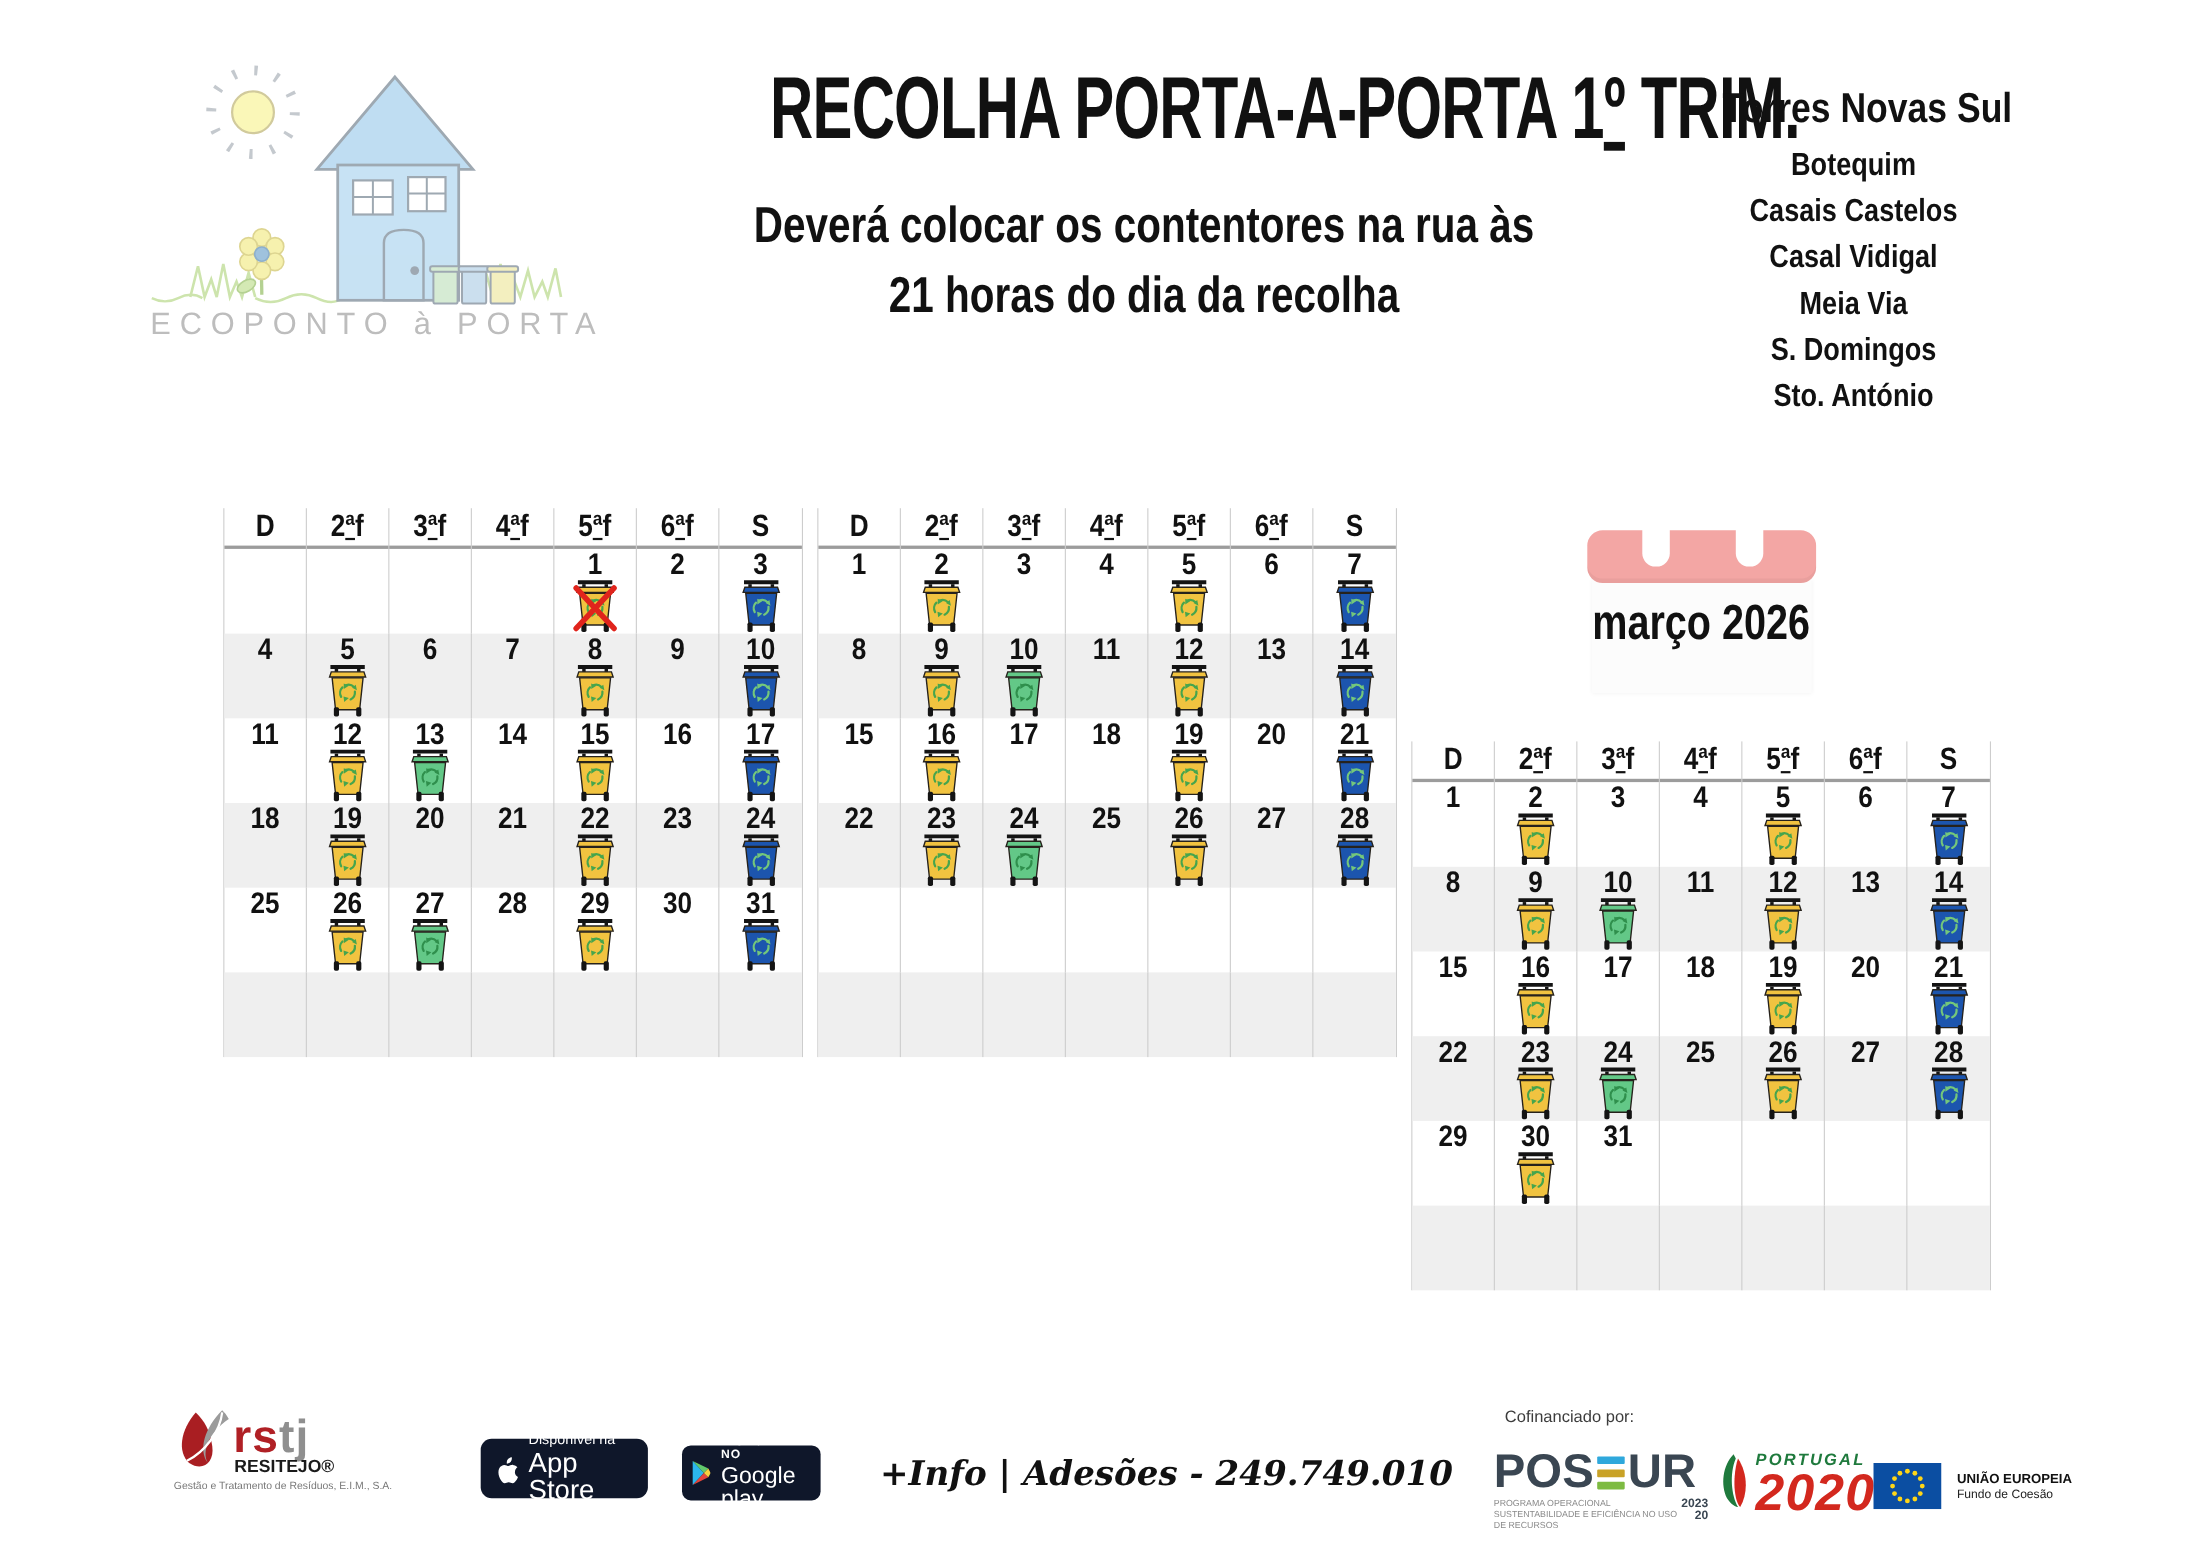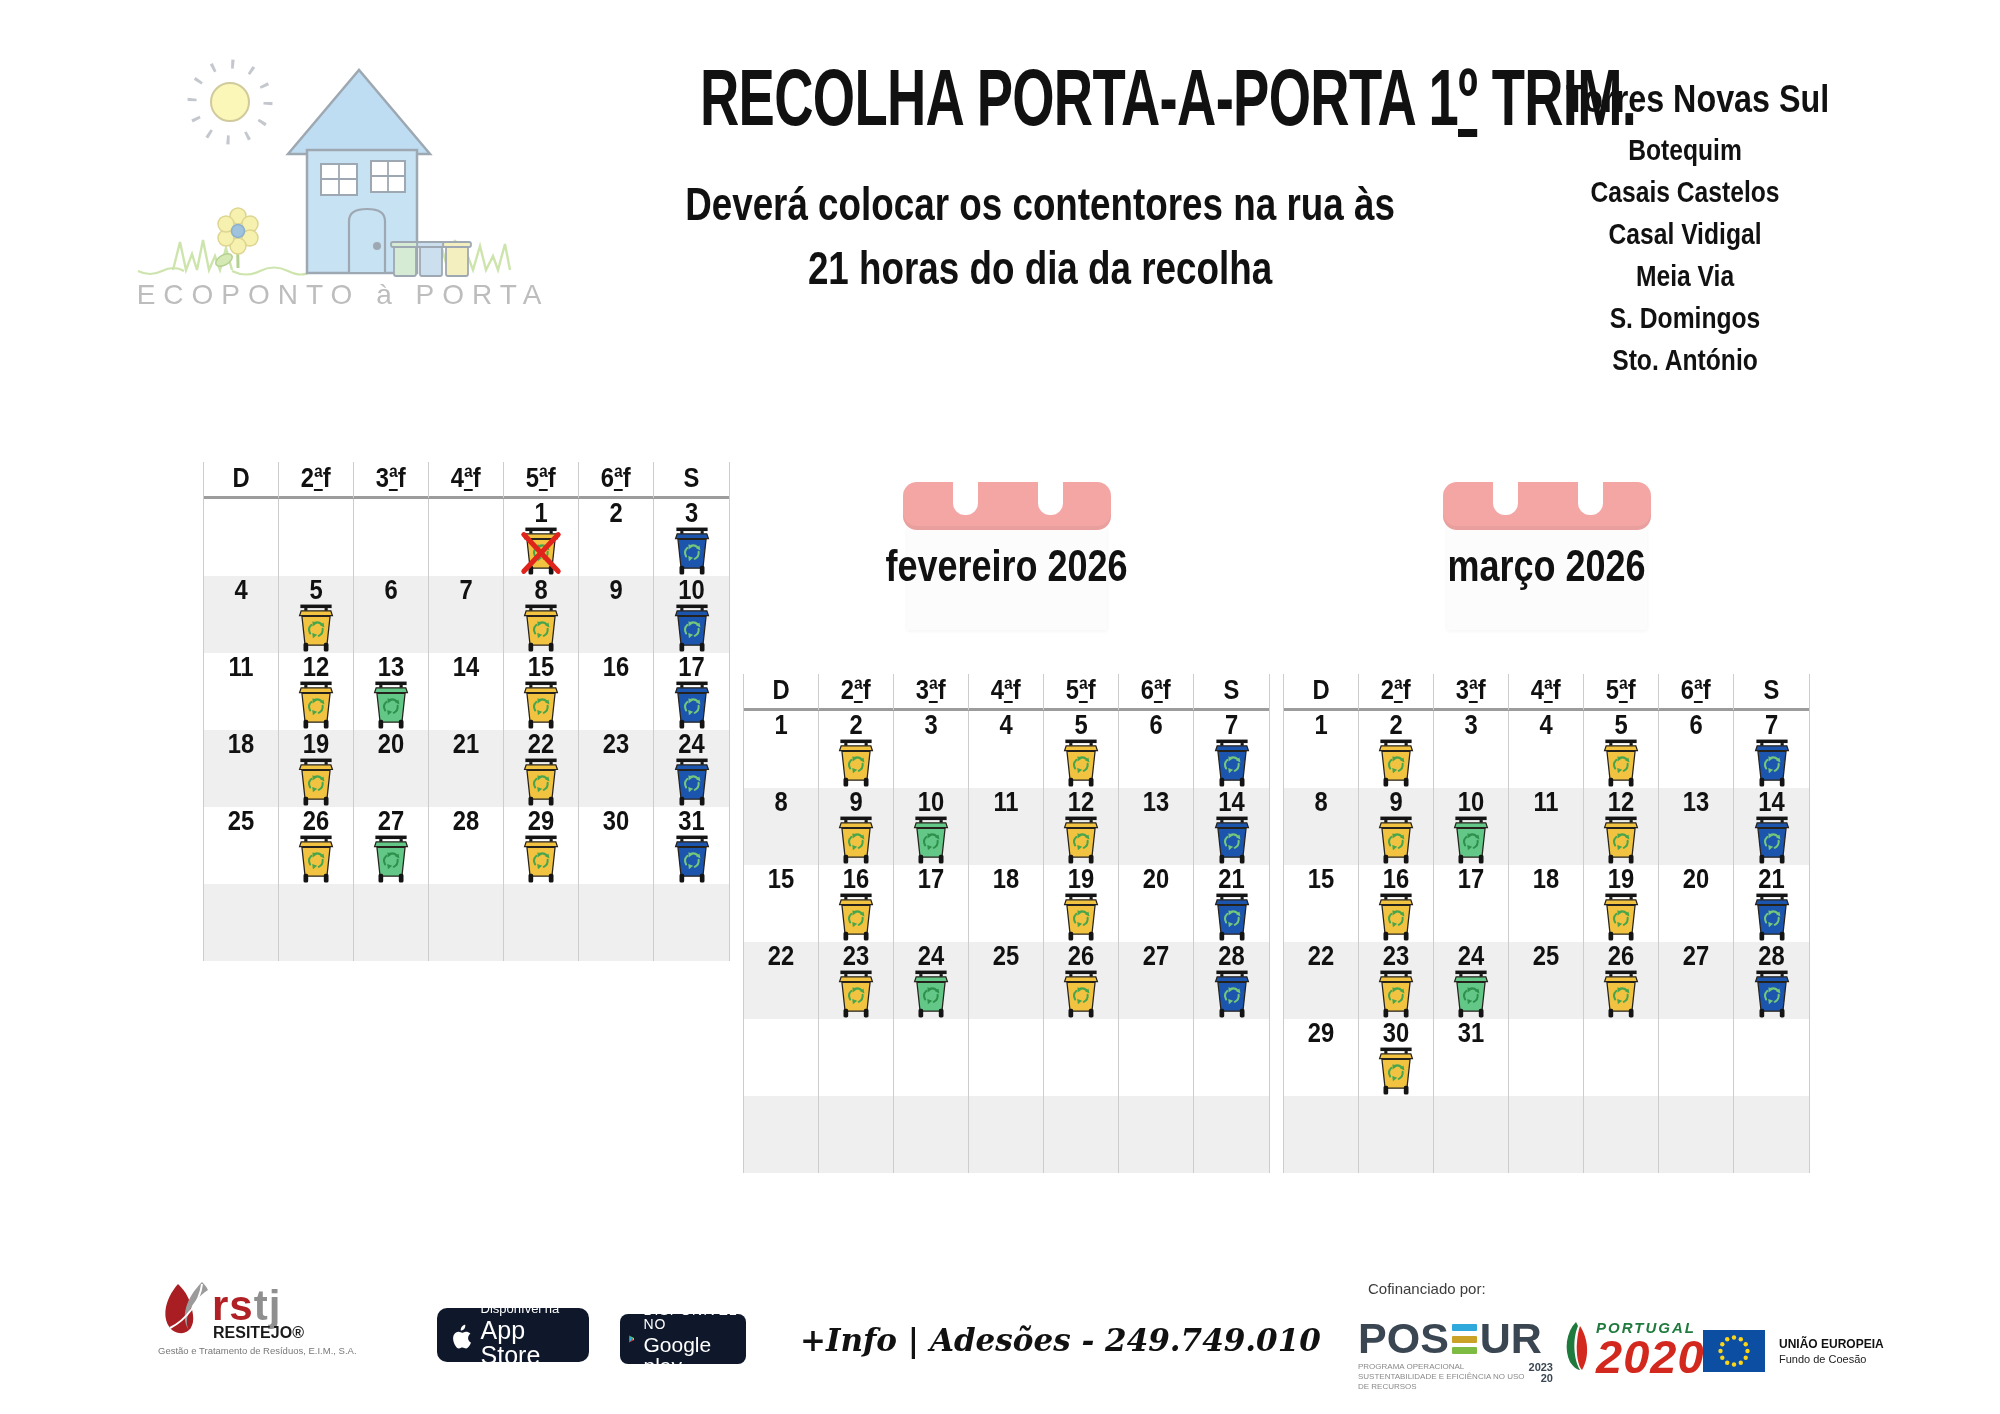--- a/index.html
+++ b/index.html
@@ -50,21 +50,21 @@
   
   #footer{position:absolute;left:0;top:1280px;width:2000px;height:134px;}
   .resitejo{position:absolute;left:156px;top:0;}
   .store-badge{position:absolute;background:#0f172a;border-radius:10px;color:#fff;display:flex;
                align-items:center;box-sizing:border-box;}
   .appstore{left:437px;top:28px;width:152px;height:54px;padding:0 12px;}
   .googleplay{left:620px;top:34px;width:126px;height:50px;padding:0 9px;border-radius:8px;}
   .badge-text{margin-left:9px;line-height:1;}
   .badge-l1{font-size:13px;display:block;margin-bottom:3px;}
   .badge-l2{font-size:25px;display:block;font-weight:normal;}
-  .gp-l1{font-size:14px;letter-spacing:1px;display:block;margin-bottom:3px;font-weight:normal;}
+  .gp-l1{font-size:11px;letter-spacing:1px;display:block;margin-bottom:3px;font-weight:bold;}
   .gp-l2{font-size:21px;display:block;}
   .info-line{position:absolute;left:800px;top:42px;width:440px;text-align:center;
              font-family:"DejaVu Serif",serif;font-style:italic;font-weight:bold;font-size:31px;white-space:nowrap;}
   .cof-label{position:absolute;left:1368px;top:0;font-size:15px;color:#3c3c3c;}
   .poseur{position:absolute;left:1358px;top:38px;width:195px;}
   .poseur-word{font-size:43px;font-weight:bold;color:#3A4652;letter-spacing:0;line-height:40px;display:flex;align-items:center;}
   .pos-e{display:inline-flex;flex-direction:column;justify-content:space-between;width:25px;height:30px;margin:2px 3px 0 3px;}
   .pos-e i{display:block;height:7px;border-radius:1px;}
   .pos-e .b1{background:#2FA8DC;} .pos-e .b2{background:#C9A227;} .pos-e .b3{background:#7DBB42;}
   .poseur-sub{display:flex;justify-content:space-between;margin-top:4px;}
@@ -609,28 +609,20 @@
             <div class="cell"></div>
             <div class="cell"></div>
             <div class="cell"></div>
             <div class="cell"></div>
             <div class="cell"></div>
             <div class="cell"></div>
           </div>
         </div>
       </section>
       <section class="month">
-        <div class="cal-head">
-          <div class="cal-page"></div>
-          <div class="cal-tab">
-            <span class="slot s1"></span>
-            <span class="slot s2"></span>
-          </div>
-          <h2 class="month-title">fevereiro 2026</h2>
-        </div>
         <div class="grid">
           <div class="dow-row">
             <span class="dow"><span class="dtx ordz">D</span></span>
             <span class="dow"><span class="dtx ordz">2<span class="ord">ª</span>f</span></span>
             <span class="dow"><span class="dtx ordz">3<span class="ord">ª</span>f</span></span>
             <span class="dow"><span class="dtx ordz">4<span class="ord">ª</span>f</span></span>
             <span class="dow"><span class="dtx ordz">5<span class="ord">ª</span>f</span></span>
             <span class="dow"><span class="dtx ordz">6<span class="ord">ª</span>f</span></span>
             <span class="dow"><span class="dtx ordz">S</span></span>
           </div>

